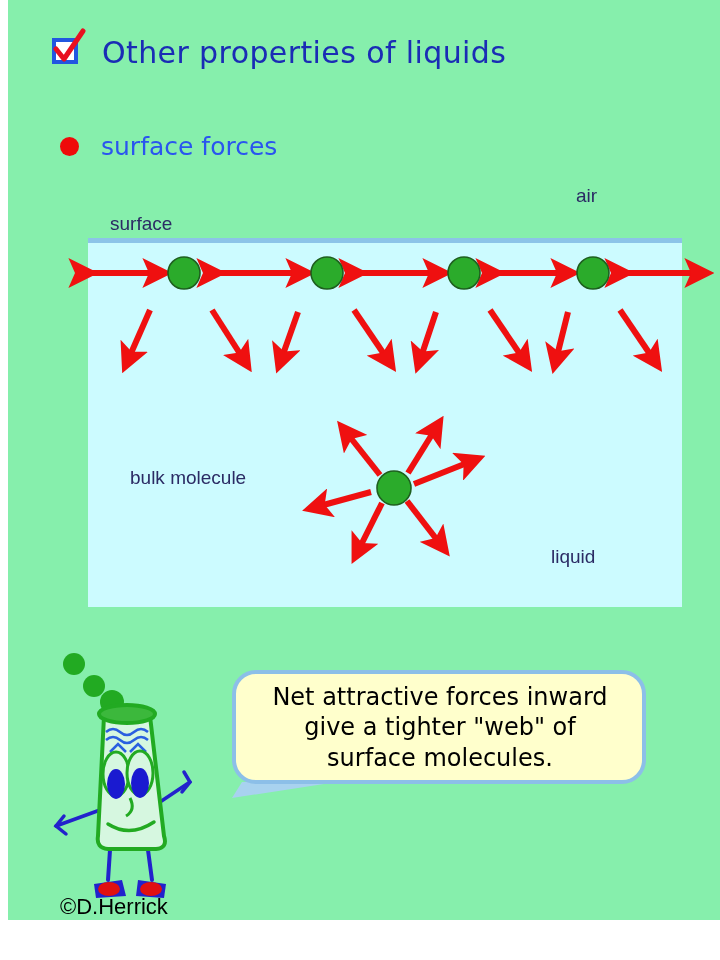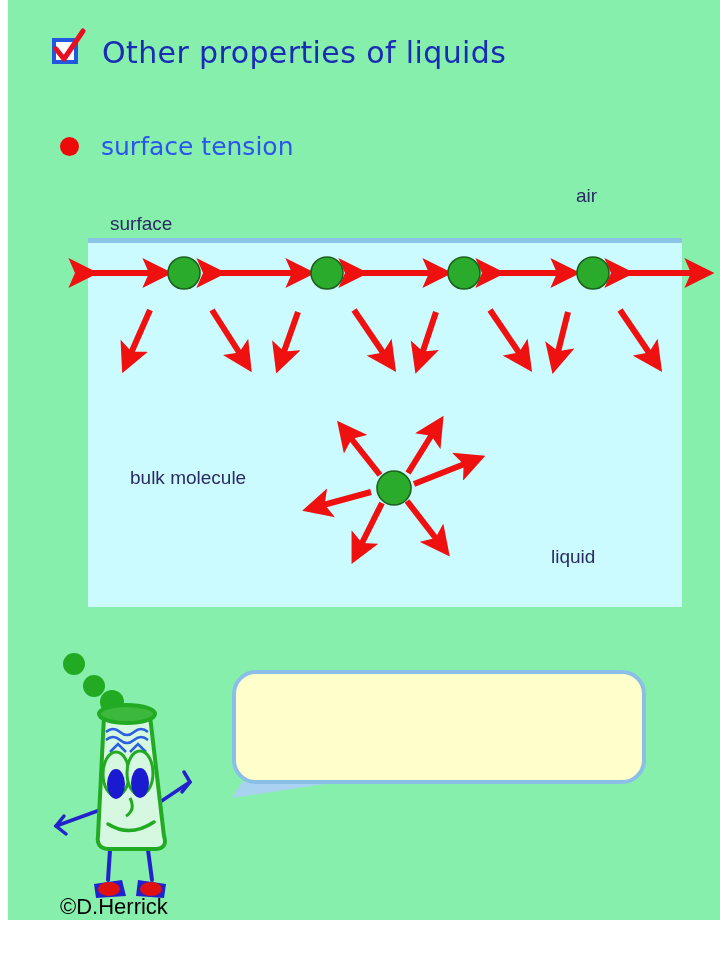--- a/index.html
+++ b/index.html
@@ -157,21 +157,21 @@
       <div class="cb-box"></div>
       <svg class="cb-check" viewBox="0 0 38 40">
         <path d="M8 21 L16 31 L35 3" fill="none" stroke="#e81020" stroke-width="5" stroke-linecap="round" stroke-linejoin="round"></path>
       </svg>
     </div>
     <div id="page-title">Other properties of liquids</div>
   </div>
 
   <div id="bullet-row">
     <div id="bullet-dot"></div>
-    <div id="bullet-label">surface tension</div>
+    <div id="bullet-label">surface forces</div>
   </div>
 
   <div id="diagram">
     <svg width="720" height="450" viewBox="0 0 720 450">
       <defs>
         <marker id="ah" markerWidth="5" markerHeight="5" refX="2.6" refY="2.5" orient="auto" markerUnits="strokeWidth">
           <path d="M0,0 L5,2.5 L0,5 L1.1,2.5 z" fill="#ef1010"></path>
         </marker>
       </defs>
 
@@ -223,20 +223,25 @@
 
       <text class="diag-label" x="535" y="393">liquid</text>
     </svg>
   </div>
 
   <div id="callout">
     <svg width="420" height="140" viewBox="0 0 420 140">
       <path d="M12 114 L2 130 L120 112 Z" fill="#a8d2ef"></path>
       <rect x="4" y="4" width="410" height="110" rx="22" ry="22" fill="#ffffcc" stroke="#8cbfe8" stroke-width="4"></rect>
     </svg>
+    <div id="callout-text">
+      <span class="cl-line">Net attractive forces inward</span>
+      <span class="cl-line">give a tighter "web" of</span>
+      <span class="cl-line">surface molecules.</span>
+    </div>
   </div>
 
   <div id="mascot">
     <svg width="200" height="270" viewBox="0 0 200 270">
 
       <g>
         <ellipse cx="36" cy="24" rx="11" ry="11" fill="#22aa22"></ellipse>
         <ellipse cx="56" cy="46" rx="11" ry="11" fill="#22aa22"></ellipse>
         <ellipse cx="74" cy="62" rx="12" ry="12" fill="#22aa22"></ellipse>
       </g>

